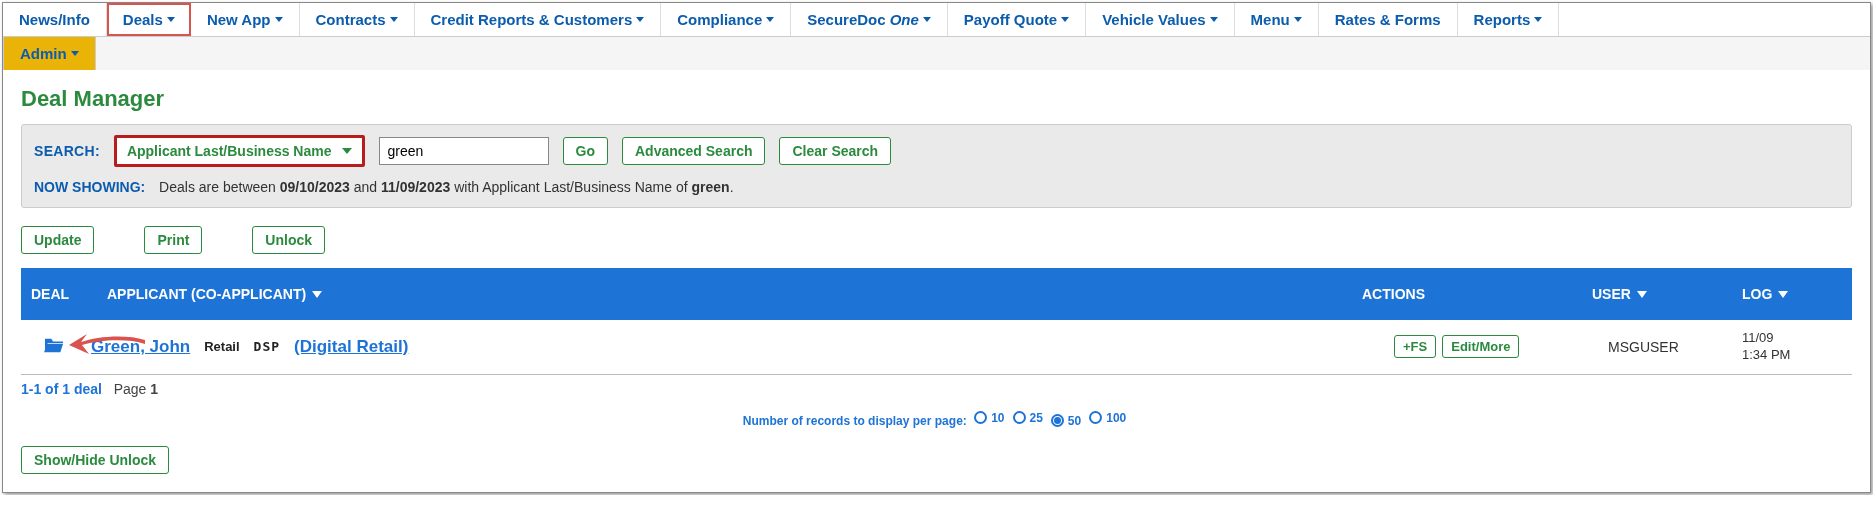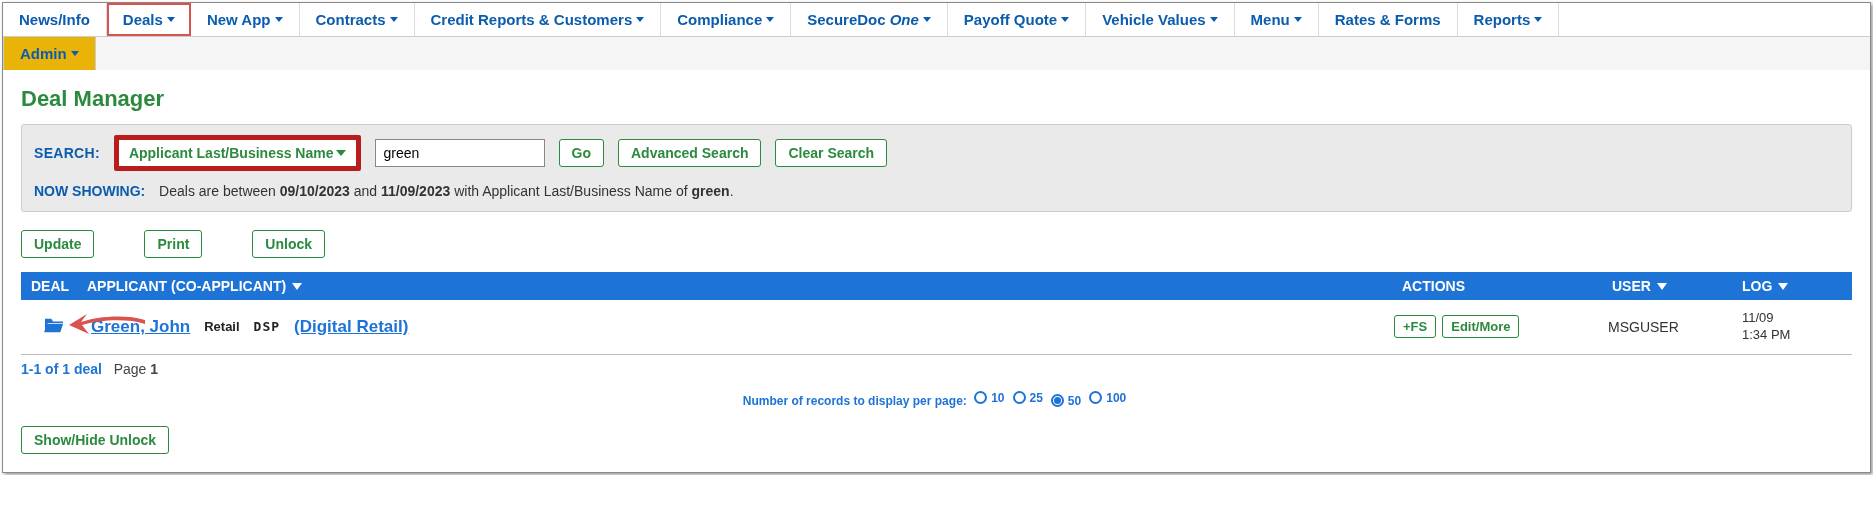--- a/index.html
+++ b/index.html
@@ -16,33 +16,33 @@
   .topnav-row2 .topnav-item { border: 1px solid #ccc; border-top: none; border-bottom: none; background:#eab308; }
   
   
   .content { padding: 10px 18px 18px 18px; }
   .page-title { color: #2b8a3e; font-size: 22px; font-weight: 700; margin: 6px 0 12px 0; }
   
   
   .search-panel { background: #eaeaea; border: 1px solid #ccc; border-radius: 3px; padding: 10px 12px 12px 12px; }
   .search-row { display: flex; align-items: center; gap: 14px; }
   .search-label { color: #0b5cad; font-weight: 700; font-size: 14px; letter-spacing: .3px; }
-  .dropdown-field { border: 5px solid #b91c1c; color: #2b8a3e; background: #fff; padding: 5px 10px; font-weight: 600; font-size: 14px; display: inline-flex; align-items: center; gap: 2px; cursor: pointer; border-radius: 2px; }
+  .dropdown-field { border: 3px solid #b91c1c; color: #2b8a3e; background: #fff; padding: 5px 10px; font-weight: 600; font-size: 14px; display: inline-flex; align-items: center; gap: 10px; cursor: pointer; border-radius: 2px; }
   .dropdown-field .caret { width: 0; height: 0; border-left: 5px solid transparent; border-right: 5px solid transparent; border-top: 6px solid #2b8a3e; }
   .search-input { border: 1px solid #888; padding: 4px 8px; font-size: 14px; width: 170px; height: 28px; background:#fff; }
   .btn-outline { border: 1px solid #2b8a3e; color: #2b8a3e; background: #fff; padding: 4px 12px; font-weight: 700; font-size: 14px; cursor: pointer; border-radius: 3px; height: 28px; }
   .now-showing { margin-top: 12px; font-size: 14px; }
   .now-showing .lbl { color: #0b5cad; font-weight: 700; margin-right: 10px; }
   .now-showing b { font-weight: 700; }
   
   
   .action-row { display: flex; gap: 50px; margin: 18px 0 14px 0; }
   
   
-  .thead { background: #1e73d6; color: #fff; font-weight: 700; font-size: 14px; display: flex; align-items: center; padding: 6px 10px; gap: 10px; }
+  .thead { background: #1e73d6; color: #fff; font-weight: 700; font-size: 14px; display: flex; align-items: center; padding: 18px 10px; gap: 30px; }
   .th-deal { width: 46px; }
   .th-applicant { flex: 1; display:flex; align-items:center; gap:6px; }
   .th-actions { width: 200px; }
   .th-user { width: 120px; display:flex; align-items:center; gap:6px; }
   .th-log { width: 100px; display:flex; align-items:center; gap:6px; }
   .sort-caret { width: 0; height: 0; border-left: 5px solid transparent; border-right: 5px solid transparent; border-top: 7px solid #fff; display:inline-block; }
   
   
   .trow { display: flex; align-items: center; padding: 10px 10px; border-bottom: 1px solid #bbb; gap: 14px; position: relative; }
   .td-deal { width: 46px; display:flex; align-items:center; justify-content:center; position:relative; }

